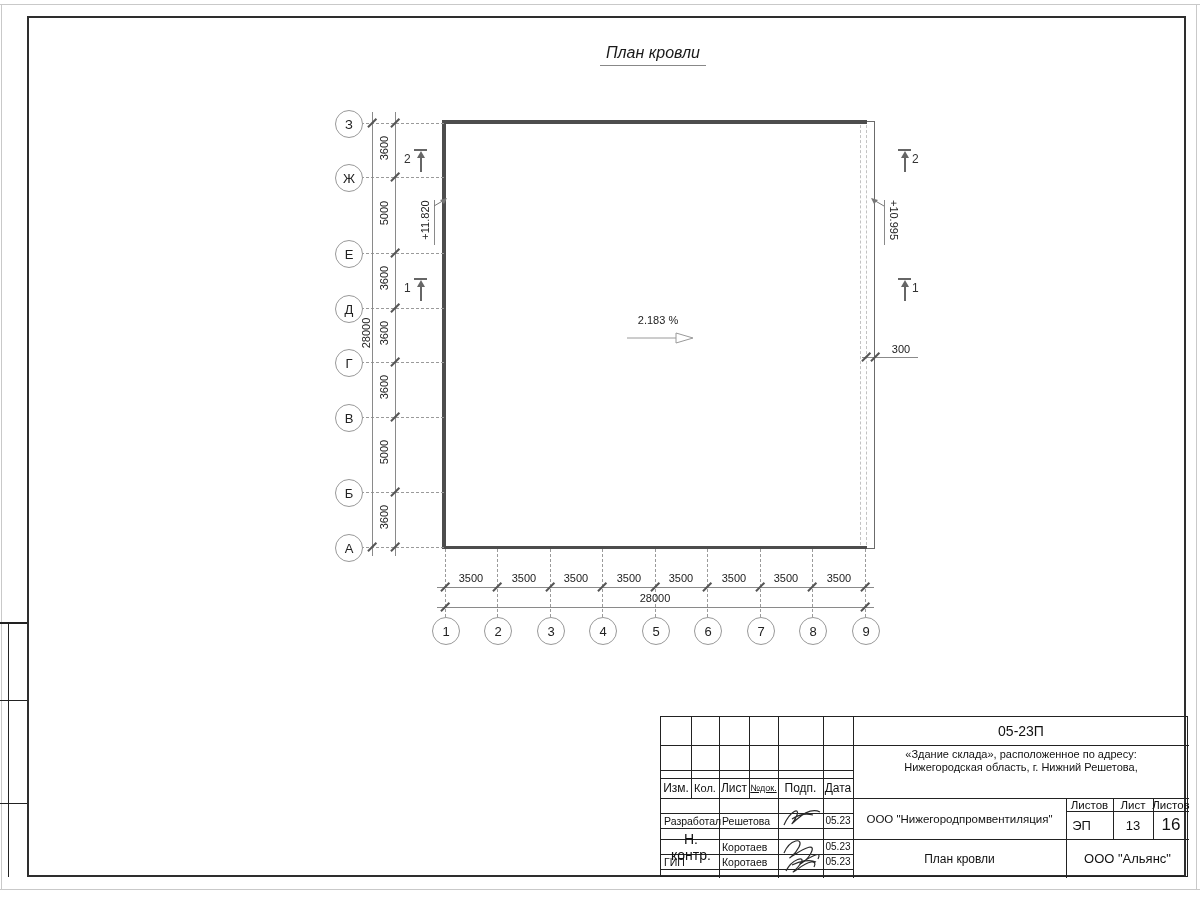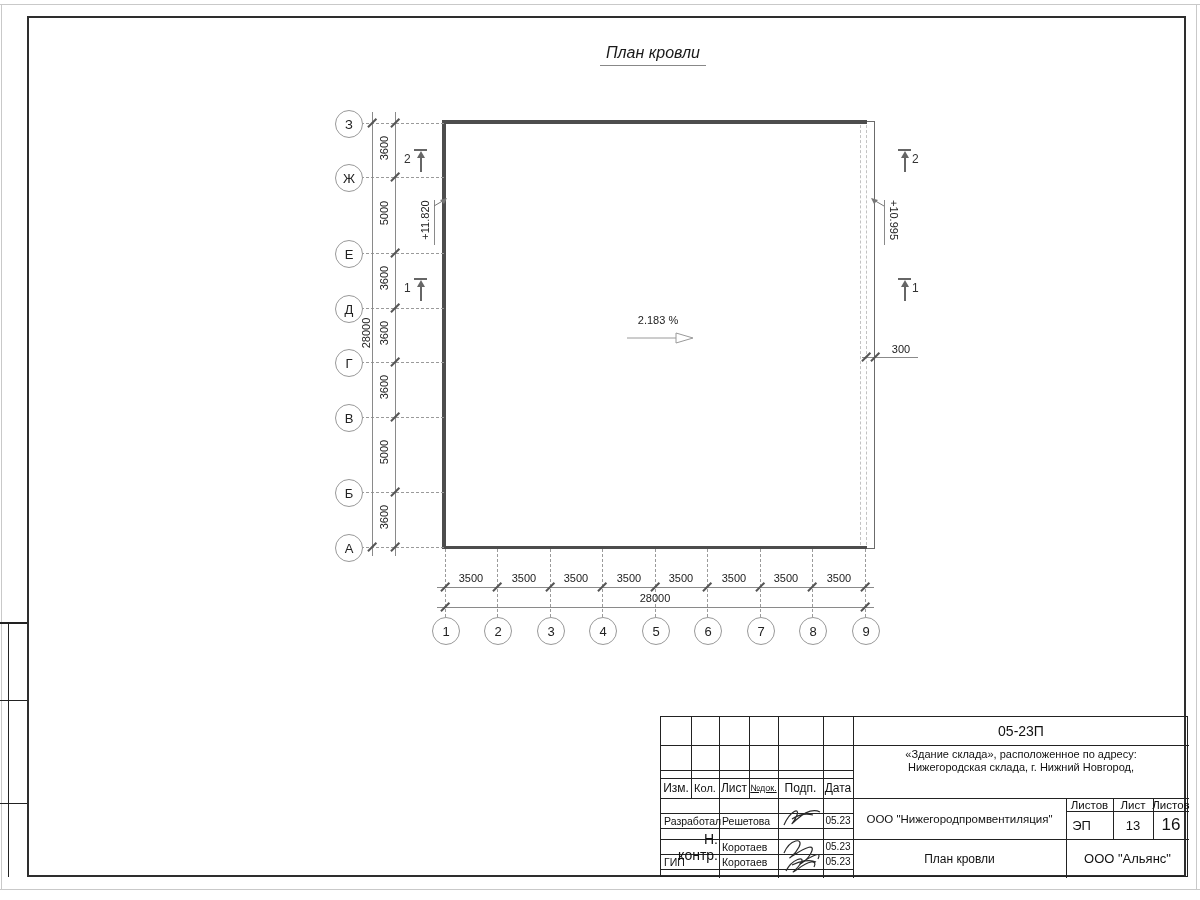--- a/index.html
+++ b/index.html
@@ -26,21 +26,21 @@
   .secbar{position:absolute;background:#666;height:1.5px;width:13px;}
   .secstem{position:absolute;background:#666;width:1.5px;height:17px;}
   .secarrow{position:absolute;width:0;height:0;border-left:4px solid transparent;
       border-right:4px solid transparent;border-bottom:7px solid #666;}
   .title-main{position:absolute;font-size:16px;font-style:italic;color:#1a1a1a;
       border-bottom:1px solid #888;padding:0 6px 3px 6px;}
   
   .tb{position:absolute;left:660px;top:716px;width:528px;height:161px;border:1.5px solid #222;box-sizing:border-box;}
   .tb .hl,.tb .vl{background:#222;}
   .tbtext{position:absolute;color:#111;display:flex;align-items:center;justify-content:center;text-align:center;}
-  .tbleft{justify-content:flex-start;text-align:right;}
+  .tbleft{justify-content:flex-start;text-align:center;}
 </style>
 </head>
 <body>
 <div class="page">
 
 <div class="hl-light" style="left:0;top:4px;width:1200px;"></div>
 <div class="hl-light" style="left:0;top:889px;width:1200px;"></div>
 <div class="vl-light" style="left:1196px;top:4px;height:886px;"></div>
 <div class="vl-light" style="left:1px;top:4px;height:886px;"></div>
 
@@ -254,21 +254,21 @@
   <div class="tbtext" style="left:30px;top:61px;width:28px;height:20px;font-size:11px;">Кол.</div>
   <div class="tbtext" style="left:58px;top:61px;width:30px;height:20px;font-size:12px;">Лист</div>
   <div class="tbtext" style="left:88px;top:61px;width:29px;height:20px;font-size:9px;text-decoration:underline;">№док.</div>
   <div class="tbtext" style="left:117px;top:61px;width:45px;height:20px;font-size:12px;">Подп.</div>
   <div class="tbtext" style="left:162px;top:61px;width:30px;height:20px;font-size:12px;">Дата</div>
 
   <div class="tbtext" style="left:192px;top:0;width:336px;height:28px;font-size:14px;">05-23П</div>
 
   <div class="abs" style="left:192px;top:31px;width:336px;height:50px;font-size:11px;line-height:13px;text-align:center;color:#111;">
     <div>«Здание склада», расположенное по адресу:</div>
-    <div>Нижегородская склада, г. Нижний Новгород,</div>
+    <div>Нижегородская область, г. Нижний Решетова,</div>
   </div>
 
   <div class="tbtext tbleft" style="left:3px;top:96px;width:54px;height:15px;font-size:10.5px;">Разработал</div>
   <div class="tbtext tbleft" style="left:61px;top:96px;width:55px;height:15px;font-size:10.5px;">Решетова</div>
   <div class="tbtext" style="left:162px;top:96px;width:30px;height:15px;font-size:10px;">05.23</div>
 
   <div class="tbtext tbleft" style="left:3px;top:122px;width:54px;height:15px;font-size:14px;">Н. контр.</div>
   <div class="tbtext tbleft" style="left:61px;top:122px;width:55px;height:15px;font-size:10.5px;">Коротаев</div>
   <div class="tbtext" style="left:162px;top:122px;width:30px;height:15px;font-size:10px;">05.23</div>
 

